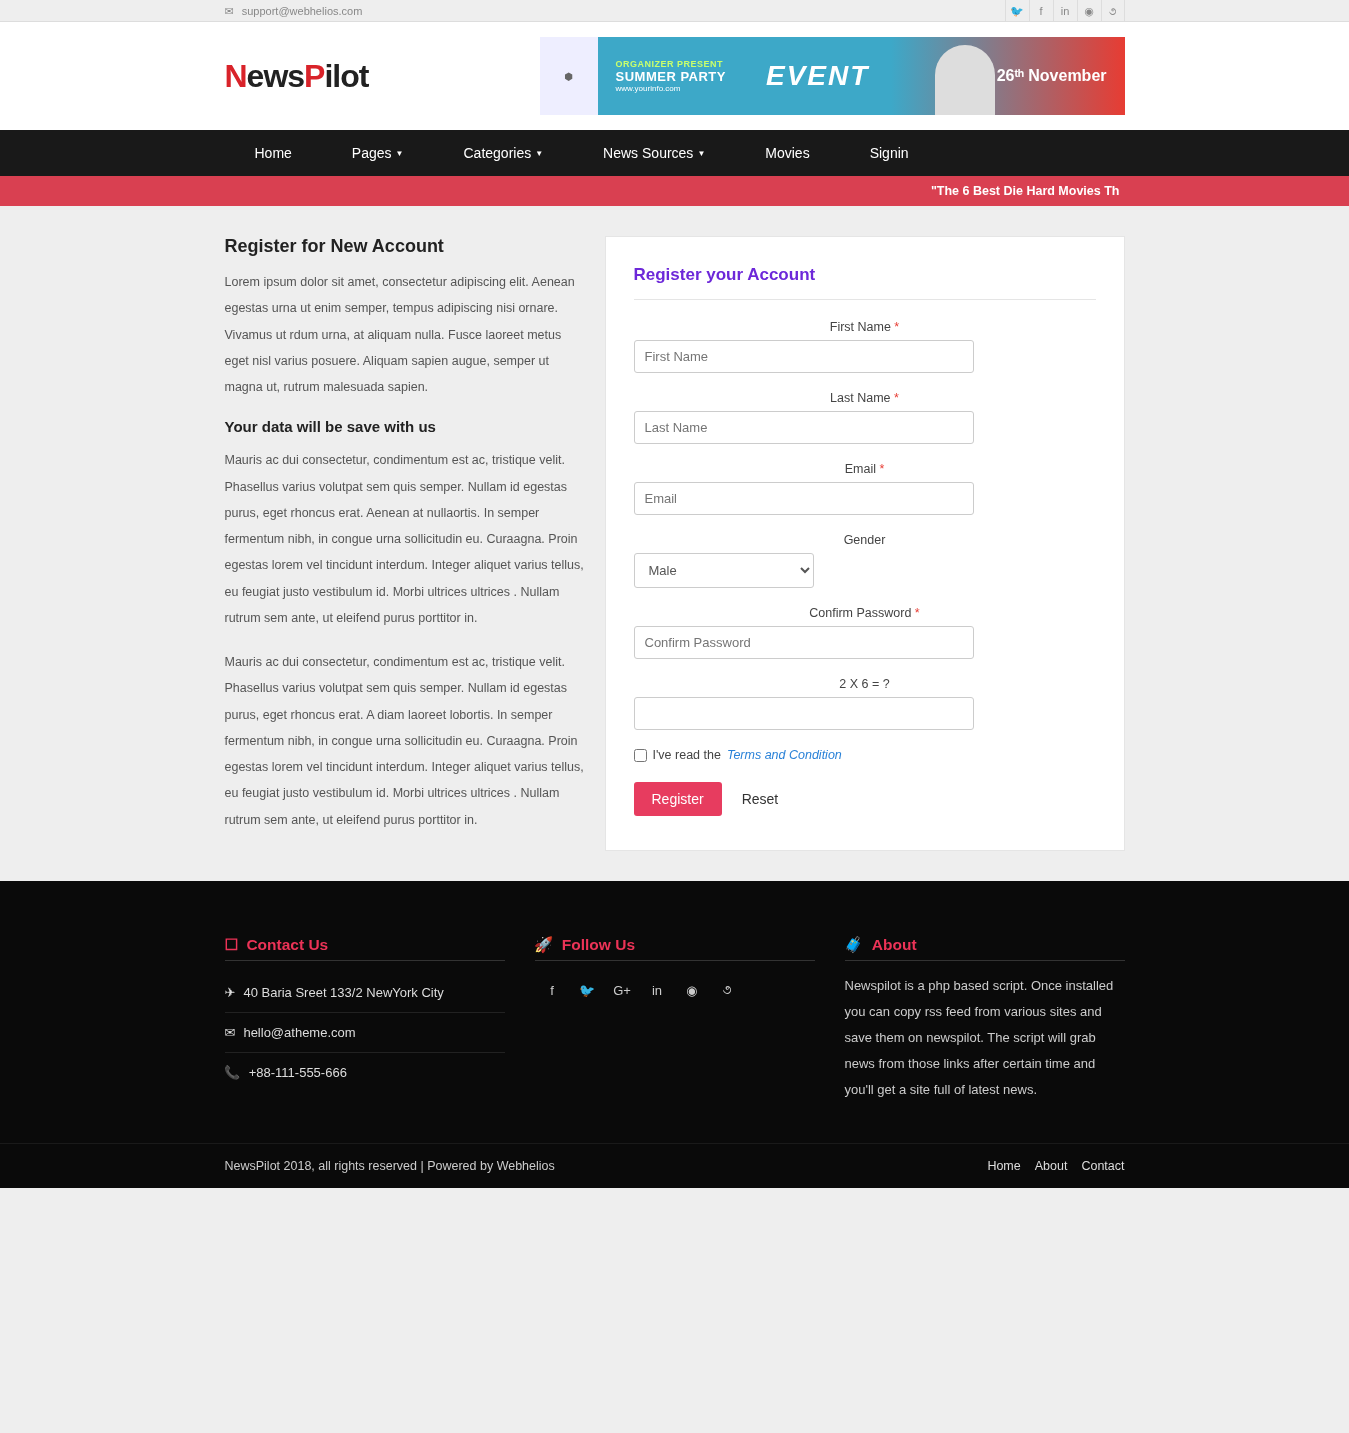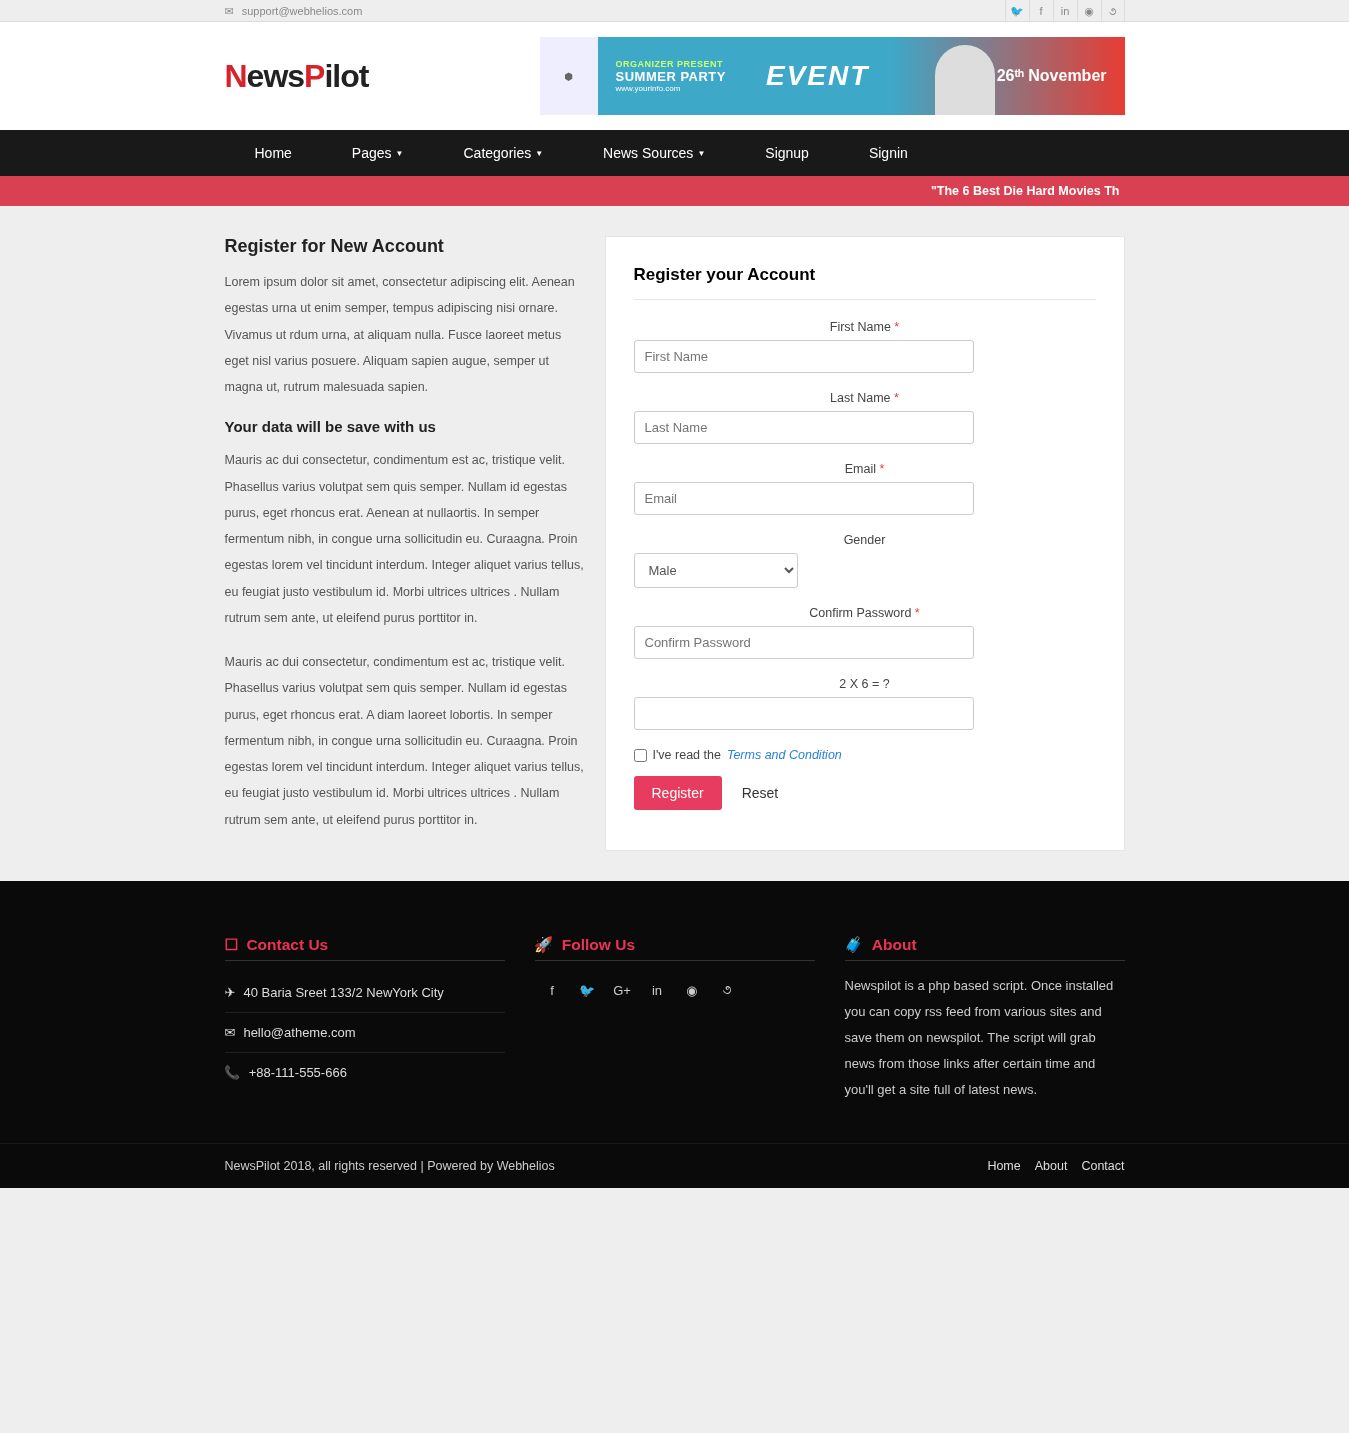--- a/index.html
+++ b/index.html
@@ -41,27 +41,27 @@
 .ticker { background: #d94051; color: #fff; padding: 8px 0; overflow: hidden; }
 .ticker-inner { font-size: 12.5px; font-weight: bold; text-align: right; padding-right: 5px; white-space: nowrap; }
 
 
 .main { padding: 30px 0; display: flex; gap: 0; }
 .main-left { width: 380px; padding-right: 20px; }
 .main-left h2 { font-size: 18px; font-weight: bold; color: #222; margin-bottom: 12px; }
 .main-left p { font-size: 12.5px; color: #555; line-height: 2.1; margin-bottom: 18px; }
 .main-left h3 { font-size: 15px; font-weight: bold; color: #222; margin-bottom: 12px; }
 .main-right { flex: 1; background: #fff; border: 1px solid #e5e5e5; padding: 28px; }
-.main-right h2 { font-size: 17px; font-weight: bold; color: #000000; padding-bottom: 14px; border-bottom: 1px solid #e5e5e5; margin-bottom: 20px; }
+.main-right h2 { font-size: 17px; font-weight: bold; color: #6d28d9; padding-bottom: 14px; border-bottom: 1px solid #e5e5e5; margin-bottom: 20px; }
 .form-group { margin-bottom: 18px; }
 .form-label { font-size: 12.5px; color: #444; margin-bottom: 6px; display: block; text-align: center; }
 .form-label .req { color: #e73c33; }
 .form-control { width: 340px; padding: 8px 10px; border: 1px solid #ccc; border-radius: 3px; font-size: 13px; color: #555; }
-.form-select { width: 164px; padding: 8px 10px; border: 1px solid #ccc; border-radius: 3px; font-size: 13px; color: #555; background: #fff; }
-.form-check { display: flex; align-items: center; gap: 6px; font-size: 12.5px; color: #444; margin-bottom: 14px; }
+.form-select { width: 180px; padding: 8px 10px; border: 1px solid #ccc; border-radius: 3px; font-size: 13px; color: #555; background: #fff; }
+.form-check { display: flex; align-items: center; gap: 6px; font-size: 12.5px; color: #444; margin-bottom: 20px; }
 .form-check input { width: 13px; height: 13px; }
 .form-check a { color: #2a82d8; text-decoration: none; font-style: italic; }
 .form-buttons { display: flex; gap: 14px; }
 .btn-register { background: #e73c5f; color: #fff; border: none; padding: 9px 18px; font-size: 14px; border-radius: 3px; cursor: pointer; }
 .btn-reset { background: transparent; border: none; color: #333; font-size: 14px; cursor: pointer; padding: 9px 6px; }
 
 
 .footer { background: #0a0a0a; color: #ccc; padding: 55px 0 40px; }
 .footer-inner { display: flex; gap: 30px; }
 .footer-col { flex: 1; }
@@ -130,21 +130,21 @@
       </a>
     <a class="nav-item">
         <span>Categories</span>
         <span class="caret">▼</span>
       </a>
     <a class="nav-item">
         <span>News Sources</span>
         <span class="caret">▼</span>
       </a>
     <a class="nav-item">
-        <span>Signup</span>
+        <span>Movies</span>
       </a>
     <a class="nav-item">
         <span>Signin</span>
       </a>
   </div>
 </div>
 
 <div class="ticker">
   <div class="container ticker-inner">"The 6 Best Die Hard Movies Th</div>
 </div>

